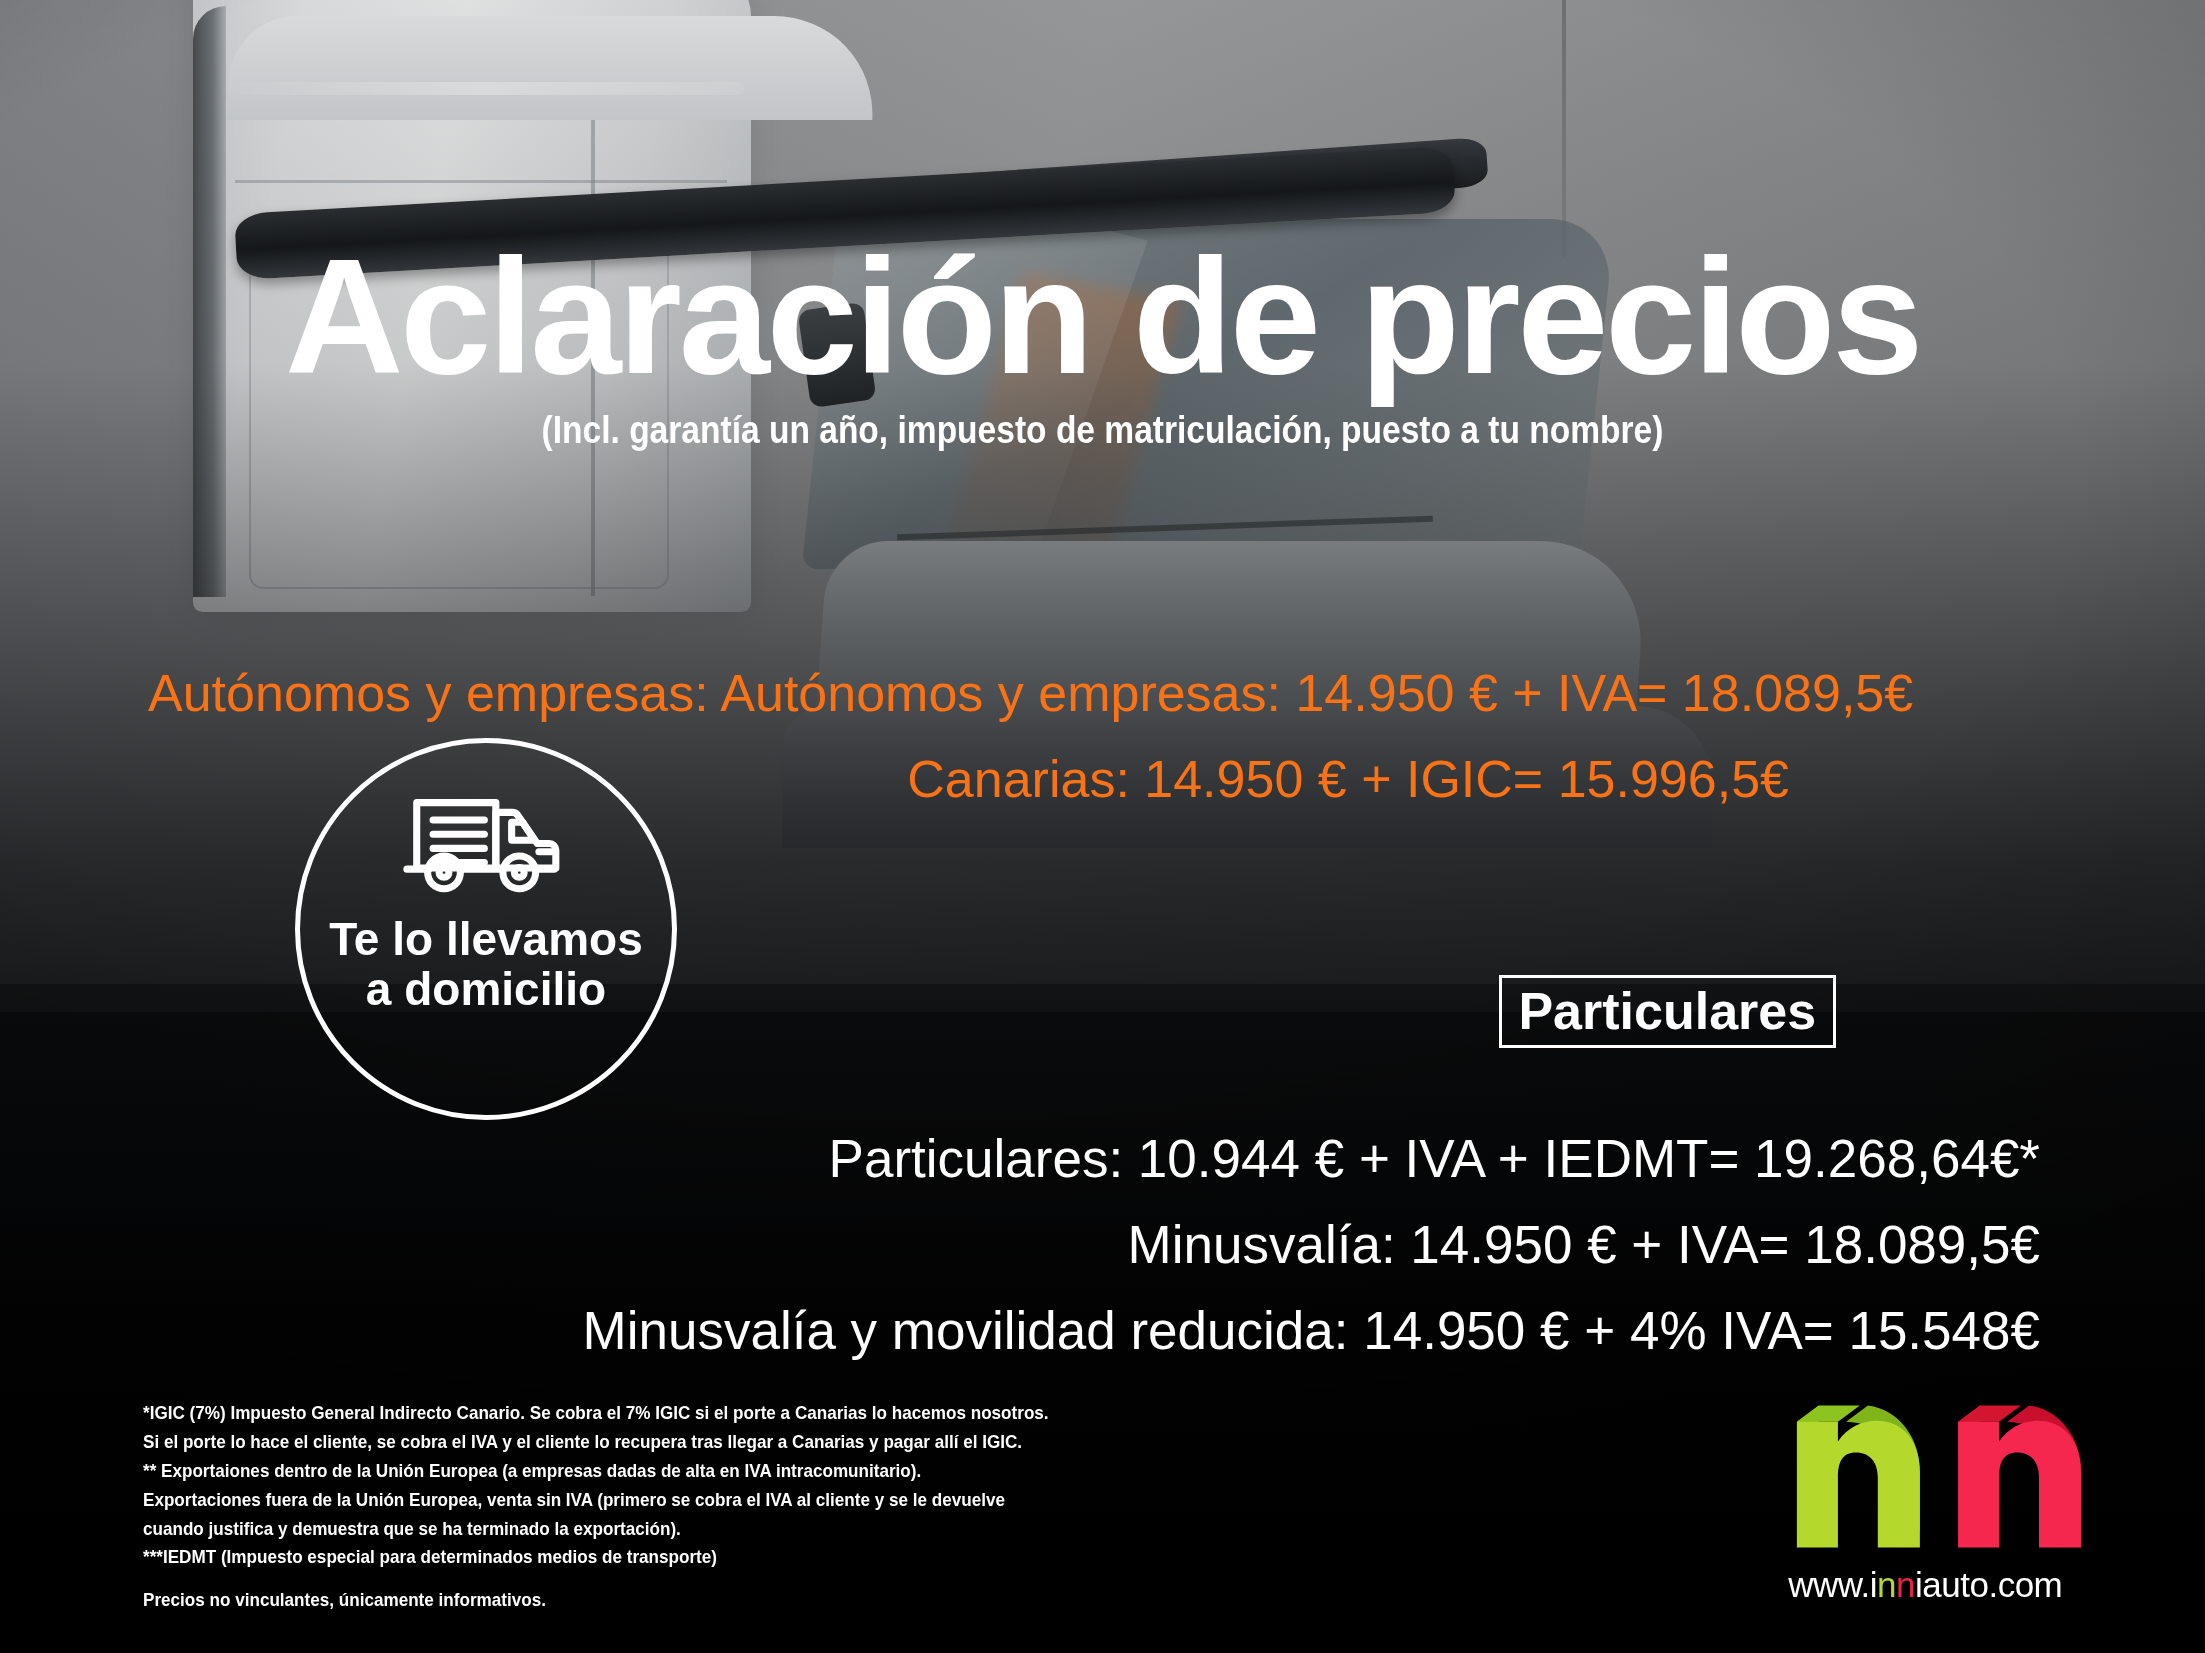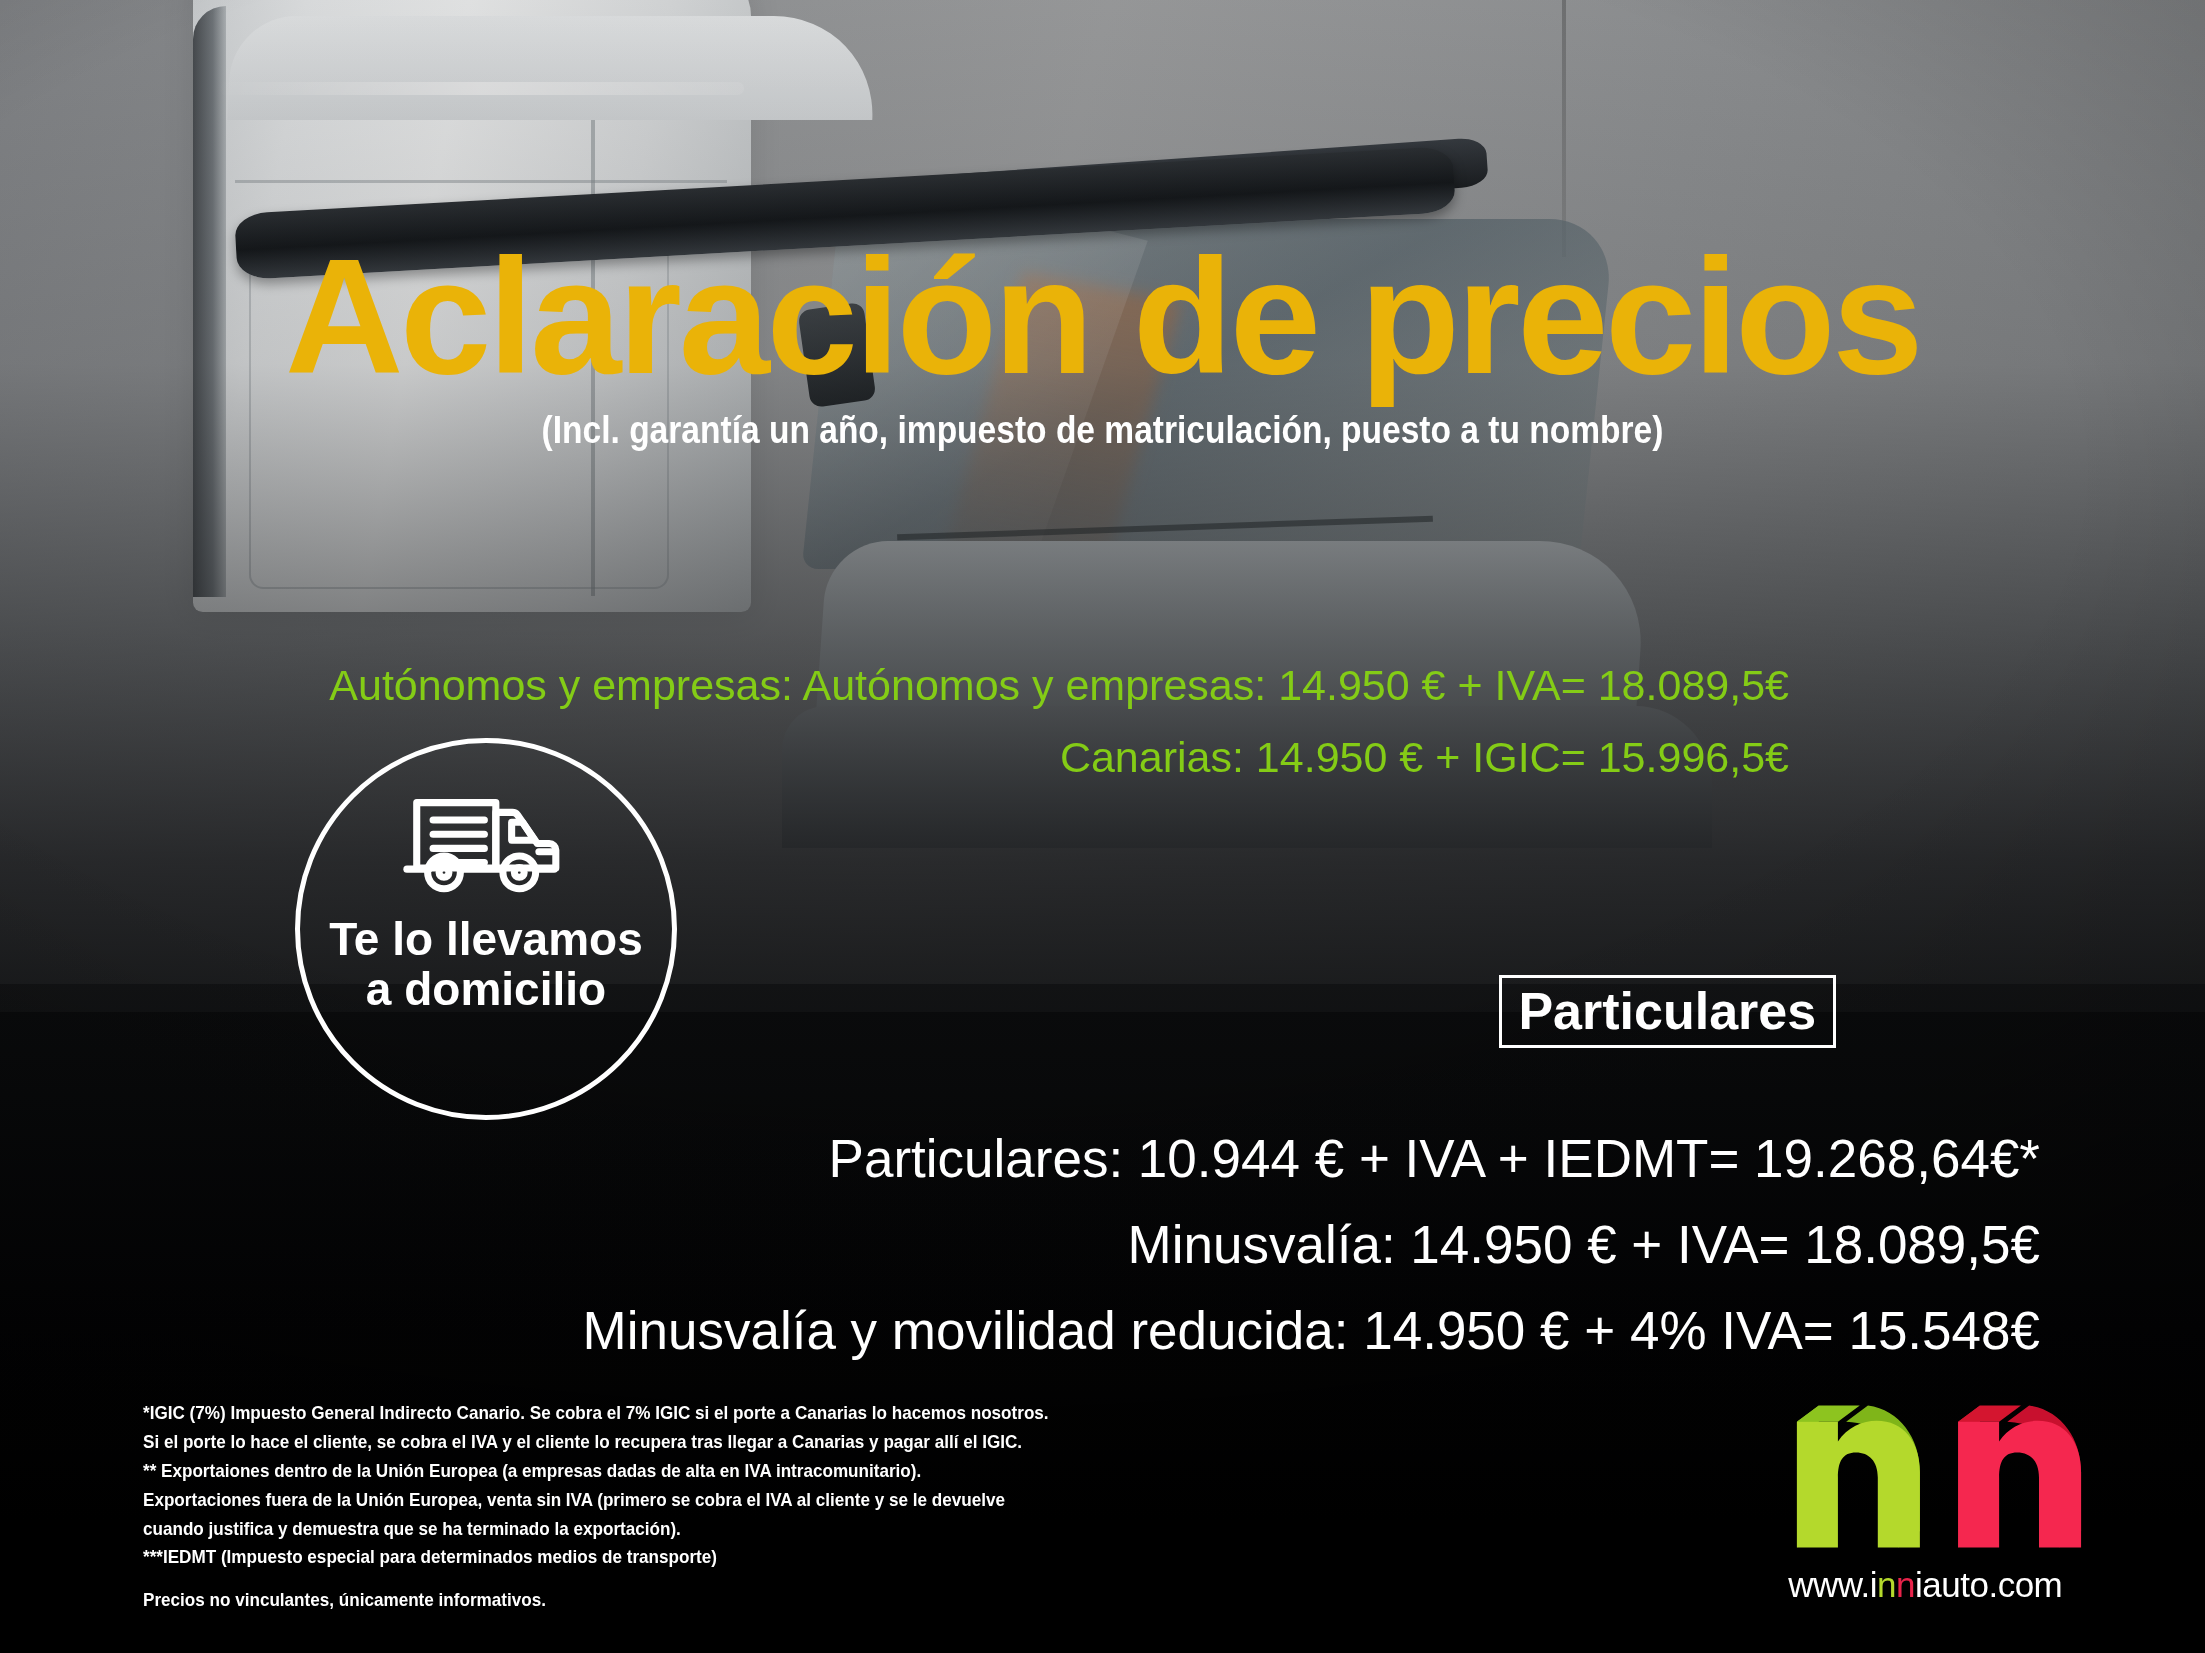--- a/index.html
+++ b/index.html
@@ -135,33 +135,33 @@
     position:absolute;inset:0;
     background:
       radial-gradient(130% 85% at 42% 28%, rgba(0,0,0,0) 40%, rgba(0,0,0,.35) 78%, rgba(0,0,0,.6) 100%);
   }
 
   
   .content{position:absolute;inset:0;}
 
   .title{
     position:absolute;left:0;right:0;top:235px;text-align:center;
-    color:#eab308;font-size:164px;font-weight:bold;line-height:1;
+    color:#ffffff;font-size:164px;font-weight:bold;line-height:1;
     letter-spacing:-3.3px;white-space:nowrap;
   }
   .subtitle{
     position:absolute;left:0;right:0;top:410px;text-align:center;
     color:#fff;font-size:39px;font-weight:bold;line-height:1;
     font-stretch:condensed;transform:scaleX(.86);white-space:nowrap;
   }
 
   
   .prices-biz{
     position:absolute;right:416px;top:651px;width:1641px;
-    text-align:right;color:#84cc16;font-size:43px;line-height:1.62;
+    text-align:right;color:#f97316;font-size:52px;line-height:1.62;
     font-weight:400;white-space:nowrap;
   }
   .prices-biz div{margin-bottom:2.2px;}
 
   
   .badge{
     position:absolute;left:295px;top:738px;width:372px;height:372px;
     border:5.5px solid #ffffff;border-radius:50%;
     display:flex;flex-direction:column;align-items:center;justify-content:flex-start;
   }

